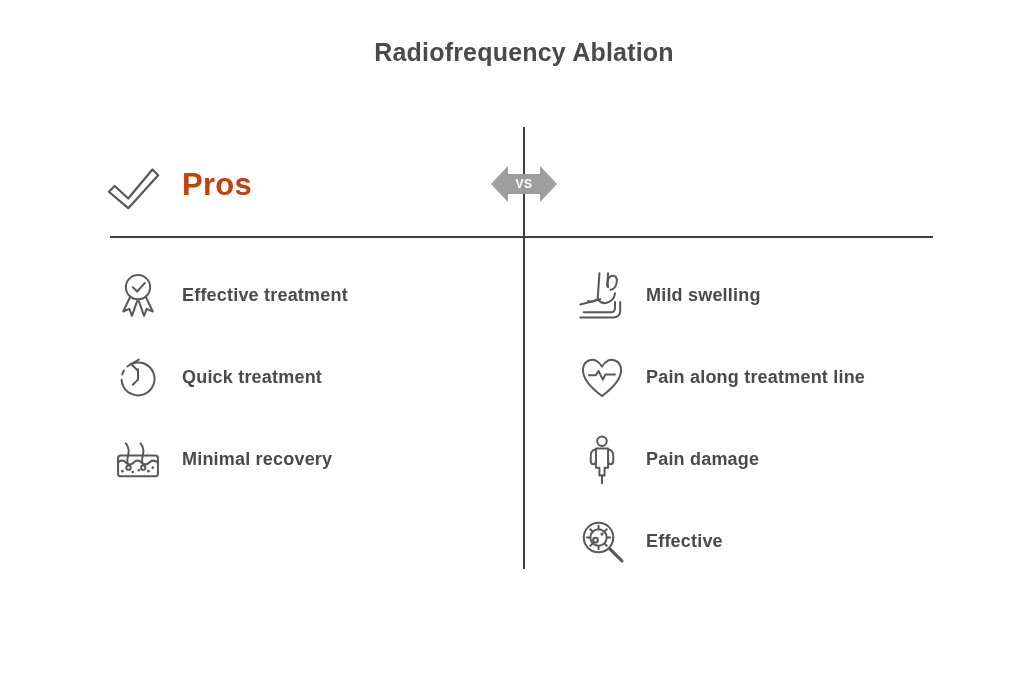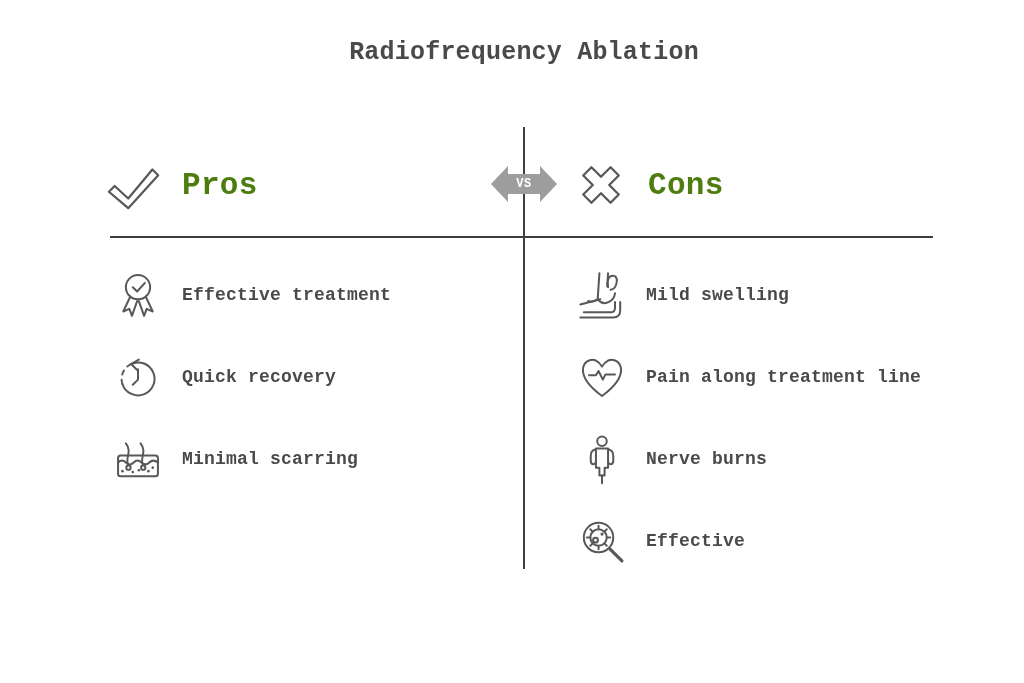--- a/index.html
+++ b/index.html
@@ -1,34 +1,34 @@
 <!DOCTYPE html>
 <html><head>
 <meta charset="utf-8">
 <style>
   html,body{margin:0;padding:0;background:#fff;}
   #canvas{
     position:relative;width:1024px;height:569px;background:#fff;overflow:hidden;
-    font-family:Liberation Mono, monospace;color:#4a4a4a;
+    font-family:Liberation Sans, sans-serif;color:#4a4a4a;
   }
   .title{
     position:absolute;left:24px;top:38px;width:1000px;text-align:center;
     font-size:25px;font-weight:bold;color:#4a4a4a;letter-spacing:.2px;
   }
   .vline{position:absolute;left:523px;top:127px;width:2px;height:536px;background:#3e3e3e;}
   .hline{position:absolute;left:110px;top:236px;width:823px;height:2px;background:#3e3e3e;}
   .vs-badge{position:absolute;left:490px;top:160px;width:68px;height:48px;}
   .vs-badge svg{display:block;}
   .vs-text{
     position:absolute;left:0;top:0;width:68px;height:48px;display:flex;align-items:center;justify-content:center;
     font-size:12px;font-weight:bold;color:#ffffff;letter-spacing:.5px;
   }
   .col-header{position:absolute;display:flex;align-items:center;height:58px;}
   .col-header .hicon{width:58px;height:58px;flex:0 0 auto;}
-  .col-header .hlabel{font-size:31px;font-weight:bold;color:#4d7c0f;margin-left:18px;letter-spacing:.3px;}
+  .col-header .hlabel{font-size:31px;font-weight:bold;color:#c2410c;margin-left:18px;letter-spacing:.3px;}
   #pros-header{left:106px;top:156px;}
   #cons-header{left:572px;top:156px;}
   .col{position:absolute;top:269px;display:flex;flex-direction:column;}
   #pros-col{left:112px;width:390px;}
   #cons-col{left:576px;width:420px;}
   .row{display:flex;align-items:center;height:52px;margin-bottom:30px;}
   .row .iicon{width:52px;height:52px;flex:0 0 auto;}
   .row .ilabel{font-size:18px;font-weight:bold;color:#4a4a4a;margin-left:18px;letter-spacing:.2px;white-space:nowrap;}
   svg.line-art{stroke:#585858;fill:none;stroke-width:2.3;stroke-linecap:round;stroke-linejoin:round;}
   svg.line-art .fill-dot{fill:#585858;stroke:none;}
@@ -52,64 +52,58 @@
     <div class="vs-text">VS</div>
   </div>
 
   <div class="col-header" id="pros-header">
     <svg class="line-art hicon" viewBox="0 0 60 60">
       <path d="M9 31 L23 44 L48 14 L54 20 L23 54 L3 37 Z"></path>
     </svg>
     <span class="hlabel">Pros</span>
   </div>
 
-  <div class="col-header" id="cons-header">
-    <svg class="line-art hicon" viewBox="0 0 60 60">
-      <path transform="rotate(45 30 30)" d="M24 10 h12 v14 h14 v12 h-14 v14 h-12 v-14 h-14 v-12 h14 z"></path>
-    </svg>
-    <span class="hlabel">Cons</span>
-  </div>
 
   <div class="col" id="pros-col">
 
     <div class="row">
       <svg class="line-art iicon" viewBox="0 0 60 60">
         <circle cx="30" cy="21" r="14"></circle>
         <path d="M24 21 l5 5 l9 -10"></path>
         <path d="M21 32 L13 49 L20 46 L23 54 L29 37"></path>
         <path d="M39 32 L47 49 L40 46 L37 54 L31 37"></path>
       </svg>
       <span class="ilabel">Effective treatment</span>
     </div>
 
     <div class="row">
       <svg class="line-art iicon" viewBox="0 0 60 60">
         <path d="M22 15 A19 19 0 1 1 12 38"></path>
         <path class="dashed" d="M12 38 A19 19 0 0 1 22 15"></path>
         <path d="M22 15 L31 10 M22 15 L29 22"></path>
         <path d="M30 21 V33 L24 39"></path>
       </svg>
-      <span class="ilabel">Quick recovery</span>
+      <span class="ilabel">Quick treatment</span>
     </div>
 
     <div class="row">
       <svg class="line-art iicon" viewBox="0 0 60 60">
         <rect x="7" y="26" width="46" height="24" rx="3"></rect>
         <path d="M7 34 C10 31 13 31 16 34 C19 37 22 37 25 34 C28 31 31 31 34 34 C37 37 40 37 43 34 C46 31 49 31 53 34"></path>
         <circle cx="19" cy="40" r="2.5"></circle>
         <circle cx="36" cy="40" r="2.5"></circle>
         <path d="M19 37 C14 30 24 22 16 12"></path>
         <path d="M36 37 C31 30 41 22 33 12"></path>
         <circle class="fill-dot" cx="12" cy="44" r="1.5"></circle>
         <circle class="fill-dot" cx="24" cy="45" r="1.5"></circle>
         <circle class="fill-dot" cx="31" cy="43" r="1.5"></circle>
         <circle class="fill-dot" cx="42" cy="44" r="1.5"></circle>
         <circle class="fill-dot" cx="47" cy="40" r="1.5"></circle>
       </svg>
-      <span class="ilabel">Minimal scarring</span>
+      <span class="ilabel">Minimal recovery</span>
     </div>
 
   </div>
 
   <div class="col" id="cons-col">
 
     <div class="row">
       <svg class="line-art iicon" viewBox="0 0 60 60">
         <path d="M5 56 H43 Q51 56 51 48 V38"></path>
         <path d="M9 50 H40 Q45 50 45 45 V38"></path>
@@ -132,21 +126,21 @@
 
 
     <div class="row">
       <svg class="line-art iicon" viewBox="0 0 60 60">
         <circle cx="30" cy="9.5" r="5.5"></circle>
         <path d="M22 19 Q17 20 17 27 V32 Q17 36 20 36 Q23 36 23 33"></path>
         <path d="M38 19 Q43 20 43 27 V32 Q43 36 40 36 Q37 36 37 33"></path>
         <path d="M23 18 H37 V40 H33 V49 H27 V40 H23 Z"></path>
         <path d="M30 49 V58"></path>
       </svg>
-      <span class="ilabel">Nerve burns</span>
+      <span class="ilabel">Pain damage</span>
     </div>
 
     <div class="row">
       <svg class="line-art iicon" viewBox="0 0 60 60">
         <circle cx="26" cy="26" r="17"></circle>
         <path class="thick" d="M39 39 L53 53"></path>
         <circle cx="26" cy="26" r="9.5"></circle>
         <path d="M35.5 26 L39.5 26 M32.7 19.3 L35.5 16.5 M26 16.5 L26 12.5 M19.3 19.3 L16.5 16.5 M16.5 26 L12.5 26 M19.3 32.7 L16.5 35.5 M26 35.5 L26 39.5 M32.7 32.7 L35.5 35.5"></path>
         <circle cx="22.5" cy="29" r="2.8"></circle>
         <circle class="fill-dot" cx="30" cy="22" r="1.8"></circle>

